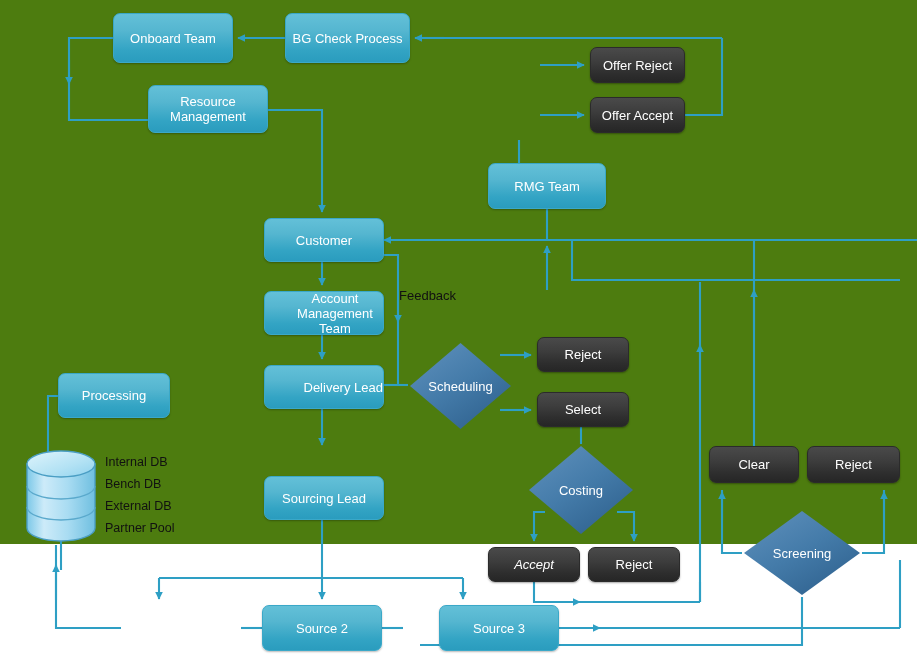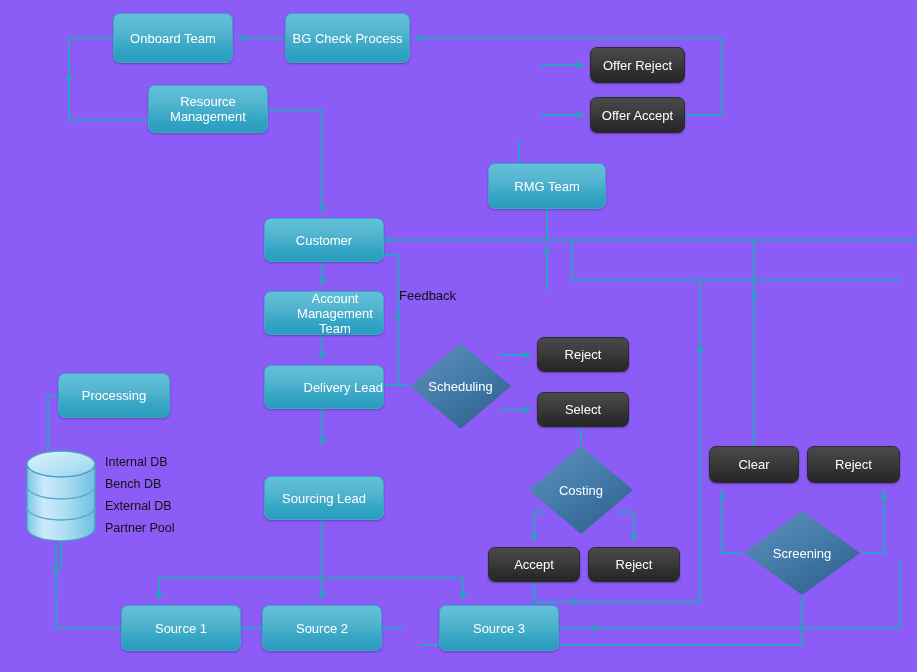--- a/index.html
+++ b/index.html
@@ -1,17 +1,17 @@
 <!DOCTYPE html>
 <html><head>
 <meta charset="utf-8">
 <style>
   html,body{margin:0;padding:0;background:#ffffff;}
   body{width:917px;height:672px;font-family:"Liberation Sans",sans-serif;overflow:hidden;}
-  #canvas{position:relative;width:917px;height:672px;background:#8b5cf6;}
+  #canvas{position:relative;width:917px;height:544px;background:#4d7c0f;}
   svg#edges{position:absolute;left:0;top:0;width:917px;height:672px;}
 
   .node{position:absolute;display:flex;align-items:center;justify-content:center;
         text-align:center;color:#ffffff;font-size:13px;line-height:15px;
         box-sizing:border-box;}
 
   .proc{border-radius:7px;
         background:linear-gradient(180deg,#63c0d8 0%,#55b6d0 35%,#33a4c4 75%,#2a9cbe 100%);
         box-shadow:0 1px 2px rgba(0,0,0,.28);border:1px solid #3aa8c8;}
 
@@ -213,21 +213,21 @@
     <span>Select</span>
   </div>
 
   <div class="node dia" style="left:527px;top:444px;width:108px;height:92px;">
     <svg class="dshape" viewBox="0 0 108 92" preserveAspectRatio="none">
       <polygon points="54,2 106,46 54,90 2,46" fill="url(#diag)"></polygon>
     </svg>
     <span class="dlabel">Costing</span>
   </div>
 
-  <div class="node term" style="left:488px;top:547px;width:92px;height:35px;">
+  <div class="node term" style="left:488px;top:547px;width:92px;height:35px;font-style:italic;">
     <span>Accept</span>
   </div>
 
   <div class="node term" style="left:588px;top:547px;width:92px;height:35px;">
     <span>Reject</span>
   </div>
 
   <div class="node term" style="left:709px;top:446px;width:90px;height:37px;">
     <span>Clear</span>
   </div>
@@ -240,23 +240,20 @@
     <svg class="dshape" viewBox="0 0 120 88" preserveAspectRatio="none">
       <polygon points="60,2 118,44 60,86 2,44" fill="url(#diag)"></polygon>
     </svg>
     <span class="dlabel">Screening</span>
   </div>
 
   <div class="node proc" style="left:58px;top:373px;width:112px;height:45px;">
     <span>Processing</span>
   </div>
 
-  <div class="node proc" style="left:121px;top:605px;width:120px;height:46px;">
-    <span>Source 1</span>
-  </div>
 
   <div class="node proc" style="left:262px;top:605px;width:120px;height:46px;">
     <span>Source 2</span>
   </div>
 
   <div class="node proc" style="left:403px;top:605px;width:120px;height:46px;margin-left:36px;">
     <span>Source 3</span>
   </div>
 
   <div class="dbwrap" style="left:25px;top:450px;width:72px;height:92px;">

